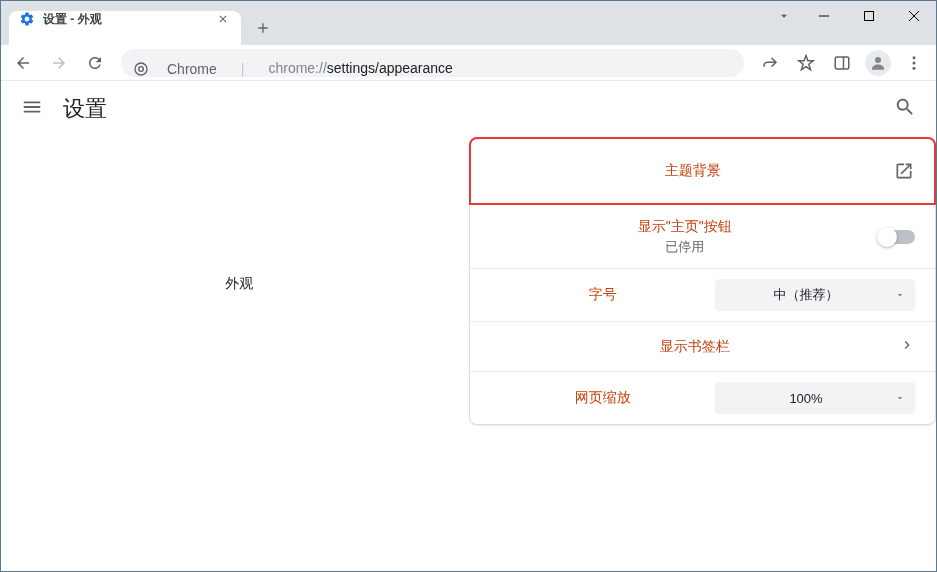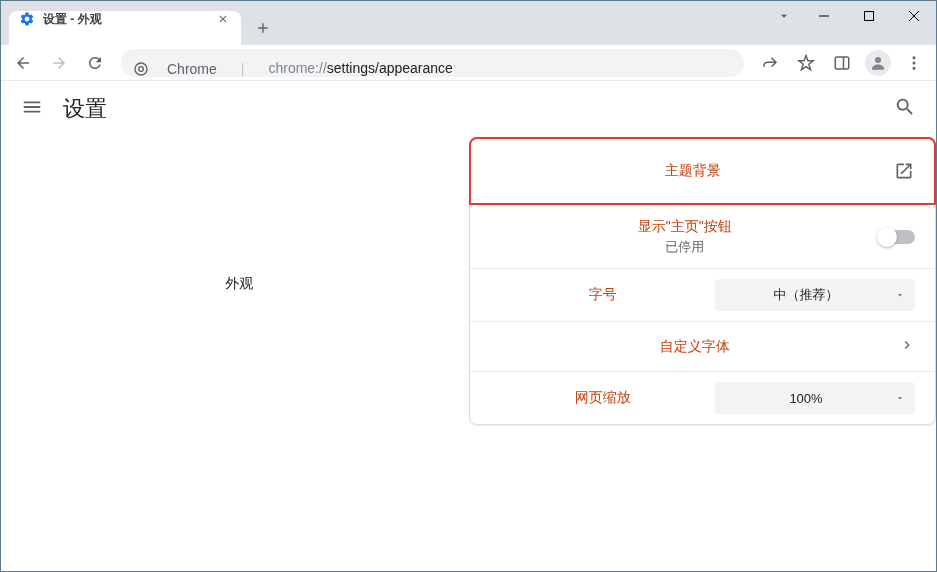--- a/index.html
+++ b/index.html
@@ -222,21 +222,21 @@
         <span class="dropdown-arrow">
           <svg width="10" height="10" viewBox="0 0 24 24">
               <path fill="currentColor" d="M7 10l5 5 5-5z"></path>
             </svg>
         </span>
       </div>
     </div>
 
     <div class="row row-short">
       <div class="row-text">
-        <div class="row-title">自定义字体</div>
+        <div class="row-title">显示书签栏</div>
       </div>
       <span class="chevron-right">
         <svg width="16" height="16" viewBox="0 0 24 24">
             <path fill="currentColor" d="M8.59 16.59L13.17 12 8.59 7.41 10 6l6 6-6 6-1.41-1.41z"></path>
           </svg>
       </span>
     </div>
 
     <div class="row row-short">
       <div class="row-text">

